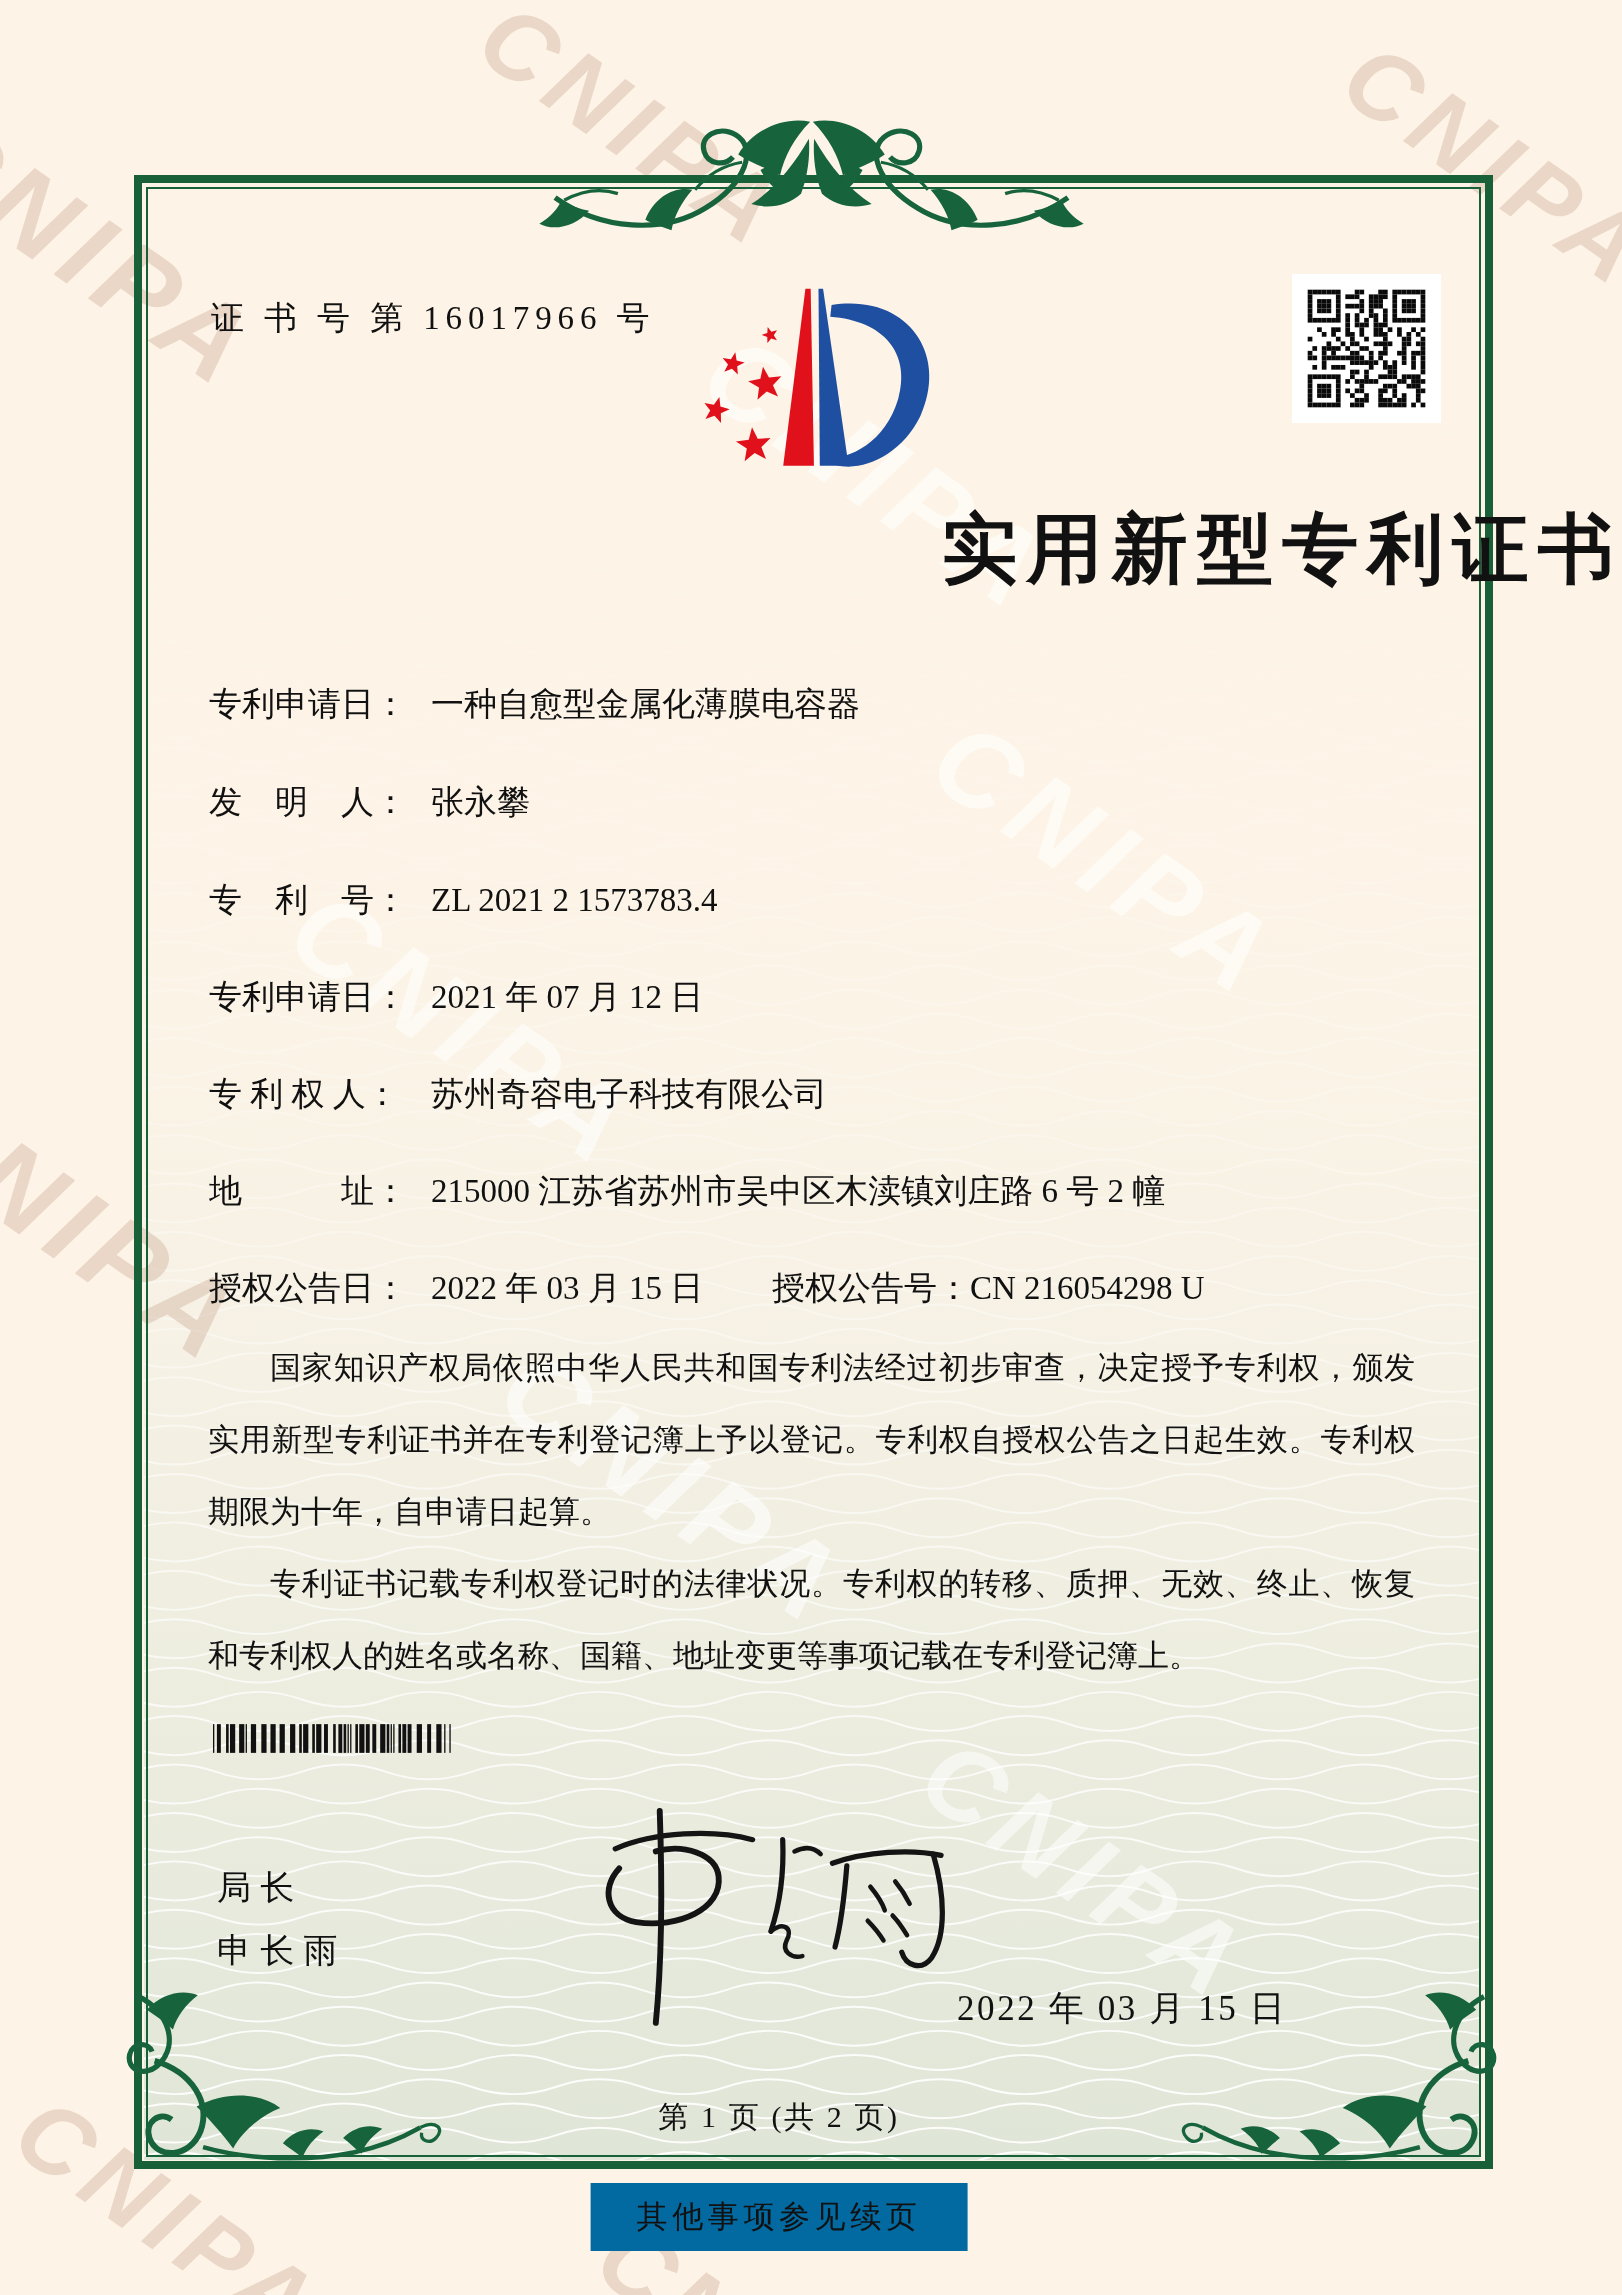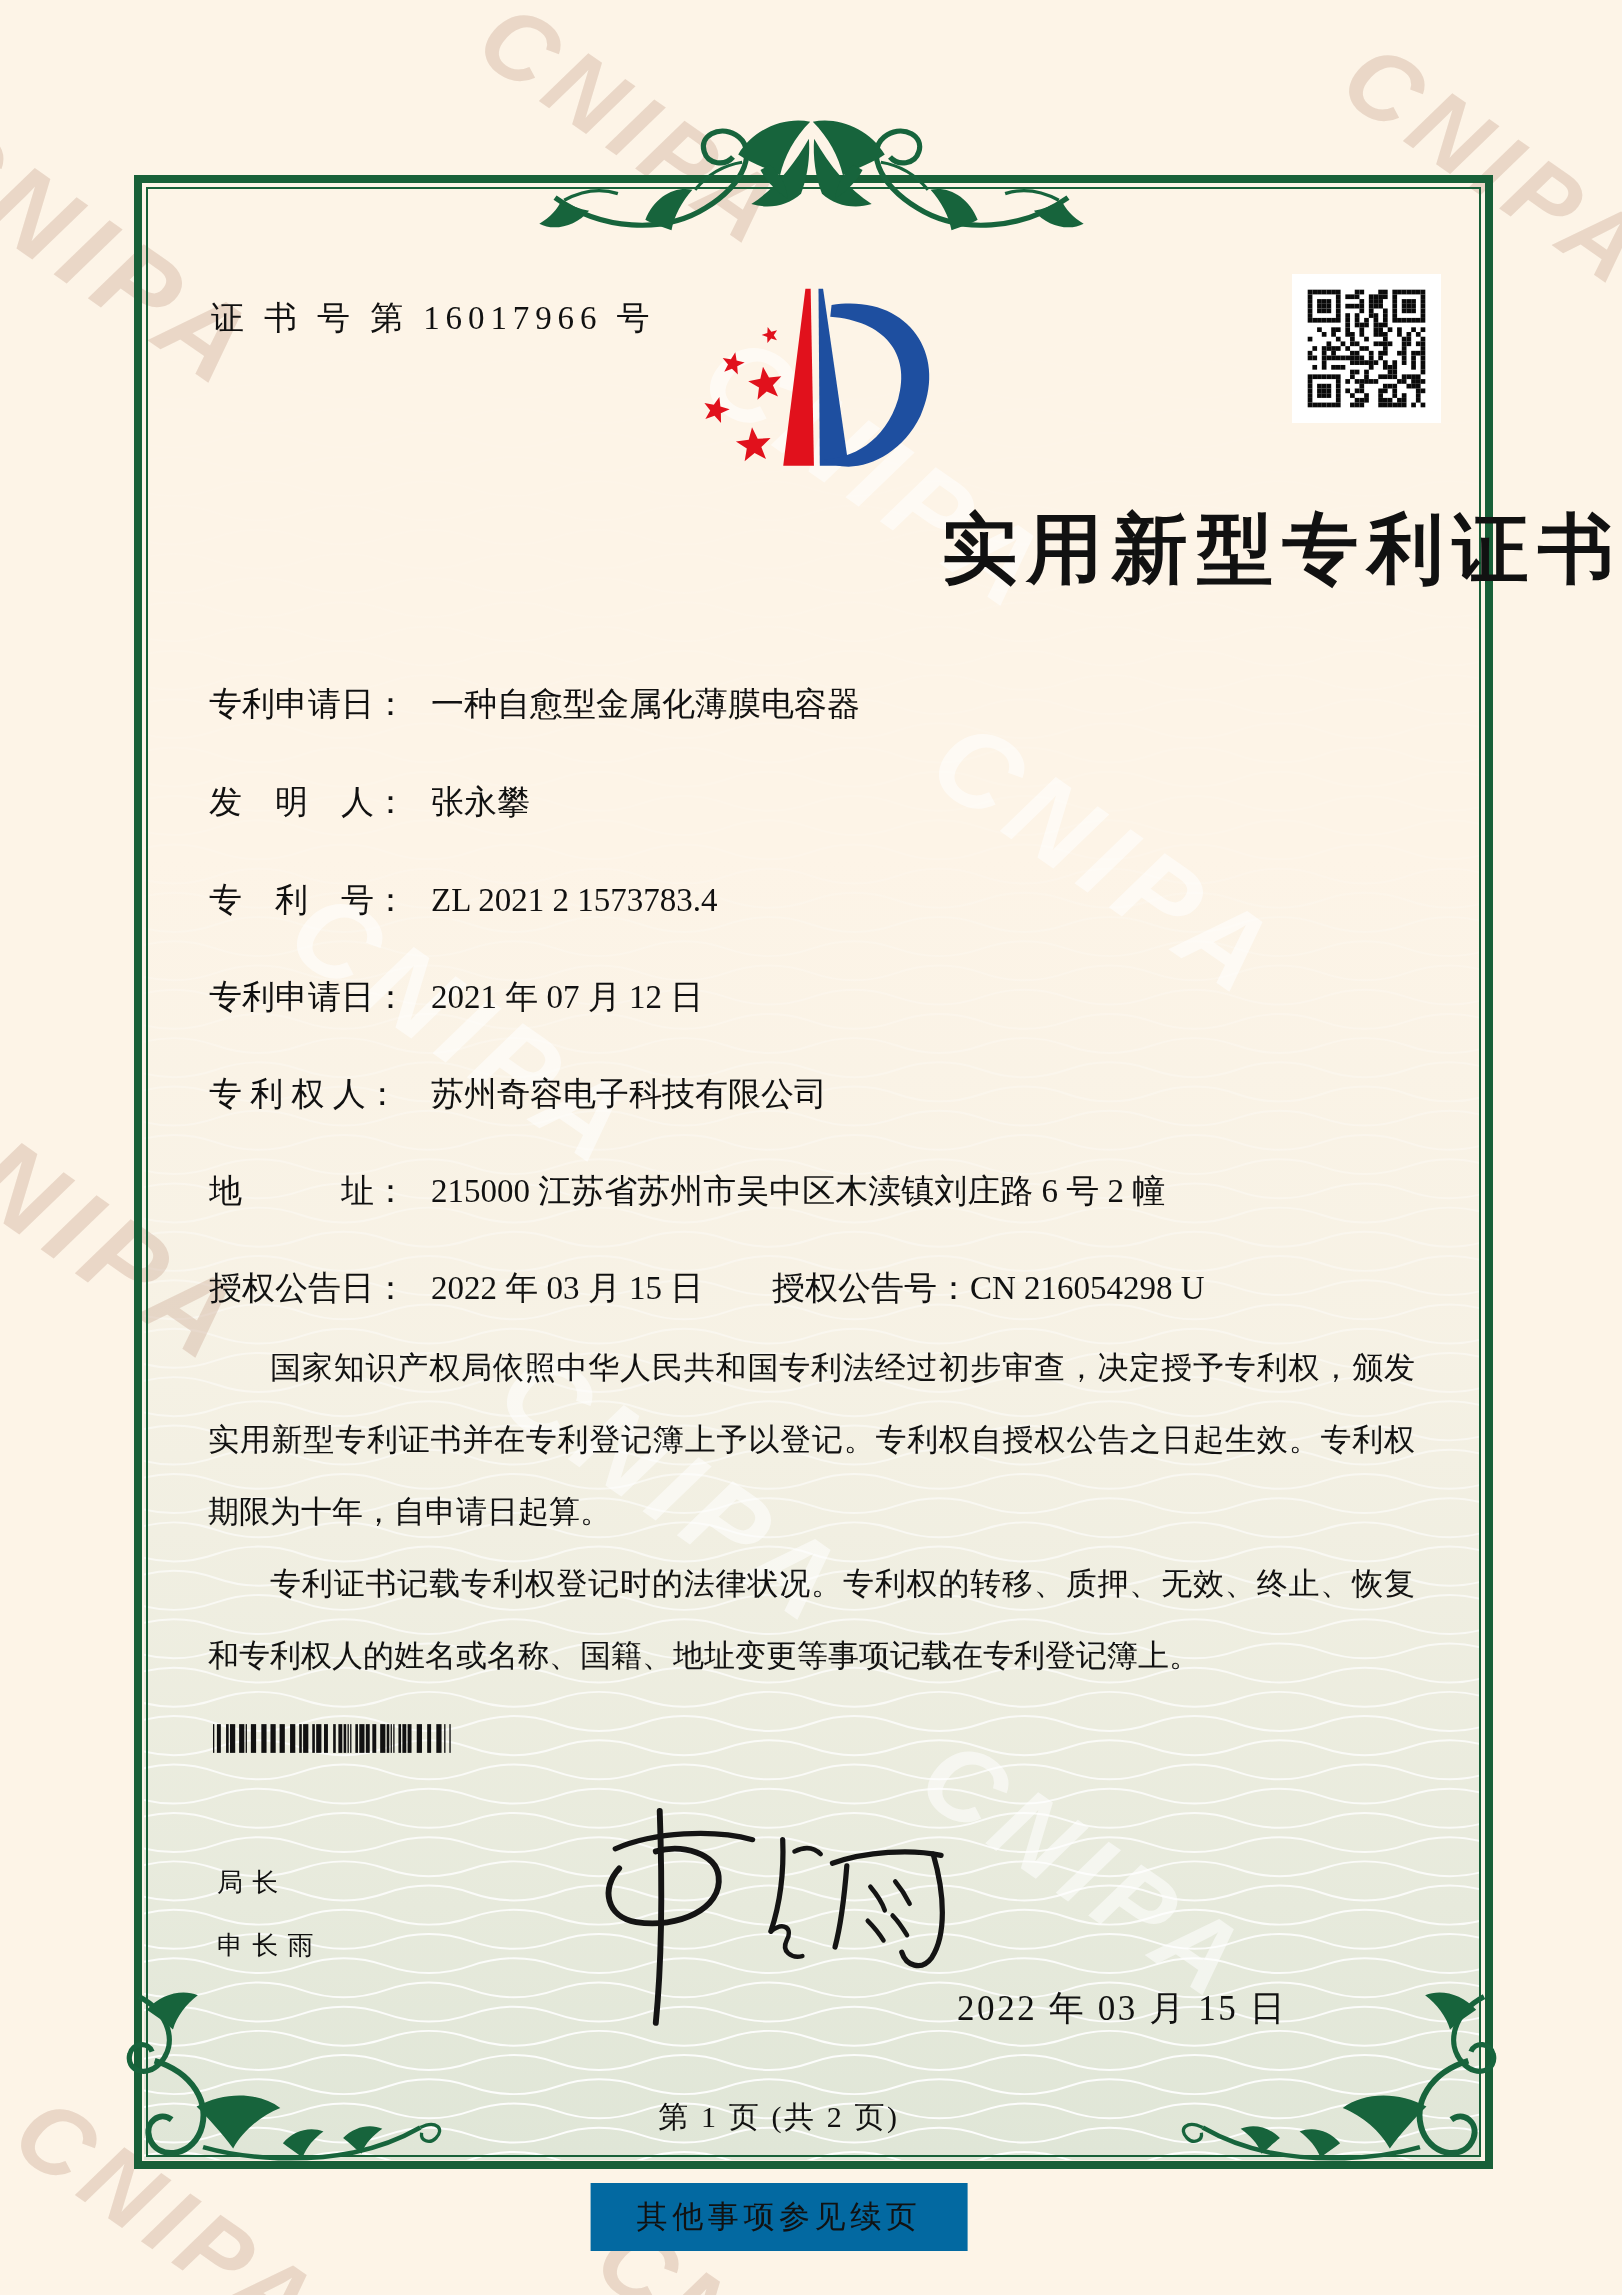--- a/index.html
+++ b/index.html
@@ -23,21 +23,21 @@
   .certno{position:absolute;left:211px;top:296px;font-size:33px;letter-spacing:5.9px;}
   .title{position:absolute;left:0;width:100%;top:499px;text-align:right;
          font-size:76px;font-weight:bold;letter-spacing:9.2px;}
   .frow{position:absolute;left:209px;font-size:33px;white-space:nowrap;}
   .frow .lbl{display:inline-block;min-width:222px;}
   .frow .lbl2{display:inline-block;}
   .col2{position:absolute;left:772px;}
   .paras{position:absolute;left:208px;top:1332px;width:1207px;font-size:31px;
          line-height:72px;text-align:justify;}
   .paras p{margin:0;text-indent:2em;}
-  .officer{position:absolute;left:217px;font-size:26px;
+  .officer{position:absolute;left:217px;font-size:34px;
            font-family:Liberation Mono, monospace;font-weight:500;letter-spacing:9.2px;}
   .issuedate{position:absolute;left:957px;top:1985px;font-size:35px;letter-spacing:2.6px;}
   .pageinfo{position:absolute;left:779px;top:2097px;transform:translateX(-50%);
             font-size:30px;letter-spacing:2.6px;white-space:nowrap;}
   .footnote{position:absolute;left:779px;top:2183px;transform:translateX(-50%);
             background:#0369a1;padding:13px 46px;font-size:31px;letter-spacing:4.6px;white-space:nowrap;}
   svg{display:block;}
   .noptr{pointer-events:none;}
 </style>
 </head>

